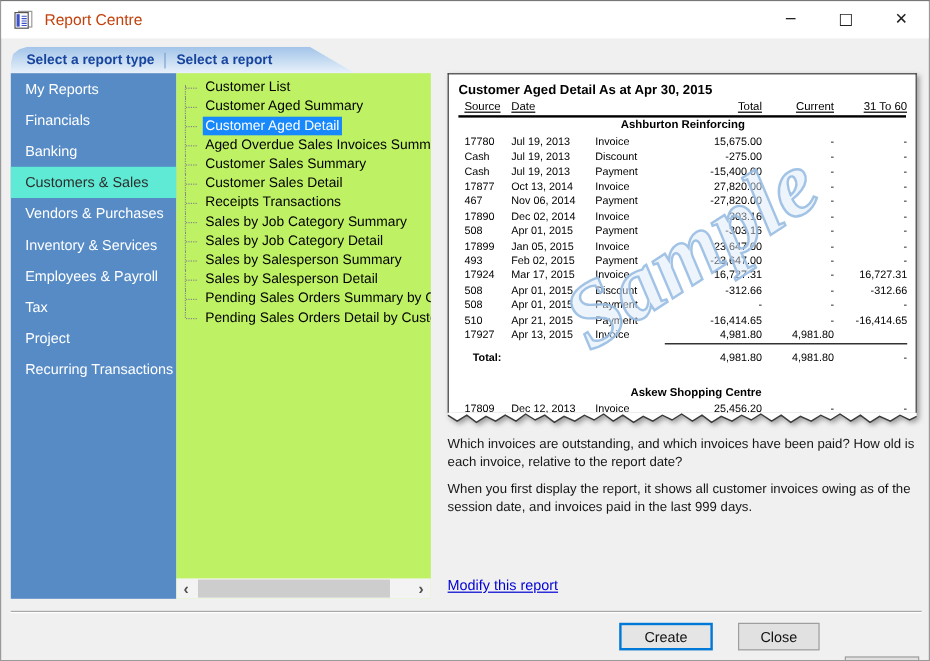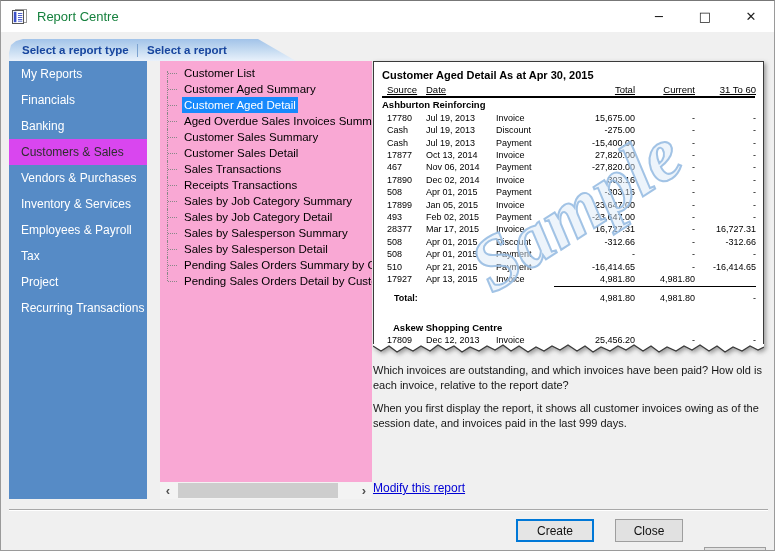--- a/index.html
+++ b/index.html
@@ -6,43 +6,43 @@
   html,body { width:775px; height:551px; }
   body { font-family:"Liberation Sans","DejaVu Sans",sans-serif; background:#f0f0f0; }
 
   .window { position:relative; width:775px; height:551px; background:#f0f0f0;
             border:1px solid #9a9a9a; border-top:1px solid #777; overflow:hidden; }
 
   
   .titlebar { position:absolute; top:0; left:0; width:100%; height:31px; background:#fff;
               display:flex; align-items:center; }
   .titlebar .app-icon { margin:0 8px 0 10px; display:flex; }
-  .titlebar .title { font-size:13px; color:#15803d; }
+  .titlebar .title { font-size:13px; color:#c2410c; }
   .win-controls { margin-left:auto; display:flex; height:100%; }
   .win-btn { width:46px; height:100%; display:flex; align-items:center; justify-content:center;
              font-size:13px; color:#222; font-family:"DejaVu Sans",sans-serif; }
 
   
   .tab { position:absolute; left:8px; top:38px; width:287px; height:22px;
          background:linear-gradient(to bottom,#a2c3e9 0%,#c8ddf2 55%,#e9f1fb 100%);
          clip-path:polygon(0 14px,2px 6px,7px 2px,14px 0,249px 0,287px 100%,0 100%);
          display:flex; align-items:center; }
   .tab-label { font-size:11.5px; font-weight:bold; color:var(--tab-text,#17459e); white-space:nowrap; }
   .tab-label.l1 { padding-left:13px; width:128px; }
   .tab-divider { width:1px; height:13px; background:#7ba2d0; margin-right:9px; }
 
   
   .sidebar { position:absolute; left:8px; top:60px; width:138px; height:438px;
              background:var(--sidebar-blue,#568bc6); }
   .side-item { height:26px; line-height:26px; padding-left:12px; color:#fff; font-size:12px;
                white-space:nowrap; overflow:hidden; cursor:default; }
-  .side-item.selected { background:#d946ef; color:#2e2e2e; }
-
-  
-  .middle { position:absolute; left:146px; top:60px; width:212px; height:438px; background:#f9a8d4;margin-left:13px; }
+  .side-item.selected { background:#5eead4; color:#2e2e2e; }
+
+  
+  .middle { position:absolute; left:146px; top:60px; width:212px; height:438px; background:#bef264; }
   .report-list { padding-top:4px; }
   .tree-item { position:relative; height:16px; line-height:16px; padding-left:22px;
                font-size:11.5px; color:#000; white-space:nowrap; overflow:hidden; cursor:default; }
   .tree-item::before { content:''; position:absolute; left:7px; top:0; bottom:0;
                        border-left:1px dotted #888; }
   .tree-item:first-child::before { top:35%; }
   .tree-item:last-child::before { bottom:50%; }
   .tree-item::after { content:''; position:absolute; left:8px; top:50%; width:9px;
                       border-top:1px dotted #888; }
   .t-label { display:inline-block; padding:0 2px; }
@@ -62,21 +62,21 @@
   .paper { position:relative; width:391px; height:283px; background:#fff;
            border:1px solid #3a3a3a; border-bottom:none; overflow:hidden;
            padding:7px 8px 0 8px; }
   .paper-title { font-size:11px; font-weight:bold; color:#000; margin-bottom:3px; }
   .prow { display:grid; grid-template-columns:44px 70px 58px 81px 60px 61px; line-height:12.4px; }
   .prow .pc { font-size:9px; color:#000; white-space:nowrap; overflow:hidden; }
   .prow .c0 { padding-left:5px; }
   .prow .c3,.prow .c4,.prow .c5 { text-align:right; }
   .phead { border-bottom:2px solid #000; margin-bottom:1px; }
   .phead .pc { font-size:9.5px; text-decoration:underline; }
-  .gname { font-weight:bold; }
+  .gname { font-weight:bold;text-align:center; }
   .gname .span-all { grid-column:1 / -1; font-size:9.5px; }
   .gap-top { margin-top:9px;margin-left:11px; }
   .pc.rule { border-bottom:1px solid #000; }
   .total-row { margin-top:5px; margin-bottom:18px; }
   .total-row .c0 { font-weight:bold; padding-left:12px; }
   .watermark { position:absolute; left:86px; top:104px; transform:rotate(-33deg);
                font-family:"Liberation Serif","DejaVu Serif",serif; font-style:italic; font-weight:bold;
                font-size:76px; color:rgba(214,231,247,.45);
                -webkit-text-stroke:2px rgba(152,188,226,.9); pointer-events:none; }
   .jagged { display:block; }
@@ -140,21 +140,20 @@
     </div>
 
   <div class="middle">
     <div class="report-list">
         <div class="tree-item"><span class="t-label">Customer List</span></div>
         <div class="tree-item"><span class="t-label">Customer Aged Summary</span></div>
         <div class="tree-item"><span class="t-label sel">Customer Aged Detail</span></div>
         <div class="tree-item"><span class="t-label">Aged Overdue Sales Invoices Summary</span></div>
         <div class="tree-item"><span class="t-label">Customer Sales Summary</span></div>
         <div class="tree-item"><span class="t-label">Customer Sales Detail</span></div>
-        <div class="tree-item"><span class="t-label">Sales Transactions</span></div>
         <div class="tree-item"><span class="t-label">Receipts Transactions</span></div>
         <div class="tree-item"><span class="t-label">Sales by Job Category Summary</span></div>
         <div class="tree-item"><span class="t-label">Sales by Job Category Detail</span></div>
         <div class="tree-item"><span class="t-label">Sales by Salesperson Summary</span></div>
         <div class="tree-item"><span class="t-label">Sales by Salesperson Detail</span></div>
         <div class="tree-item"><span class="t-label">Pending Sales Orders Summary by Customer</span></div>
         <div class="tree-item"><span class="t-label">Pending Sales Orders Detail by Customer</span></div>
       </div>
     <div class="hscroll">
       <div class="hs-arrow">‹</div>
@@ -247,21 +246,21 @@
             </div>
             <div class="prow">
               <span class="pc c0">493</span>
               <span class="pc c1">Feb 02, 2015</span>
               <span class="pc c2">Payment</span>
               <span class="pc c3">-23,647.00</span>
               <span class="pc c4">-</span>
               <span class="pc c5">-</span>
             </div>
             <div class="prow">
-              <span class="pc c0">28377</span>
+              <span class="pc c0">17924</span>
               <span class="pc c1">Mar 17, 2015</span>
               <span class="pc c2">Invoice</span>
               <span class="pc c3">16,727.31</span>
               <span class="pc c4">-</span>
               <span class="pc c5">16,727.31</span>
             </div>
             <div class="prow">
               <span class="pc c0">508</span>
               <span class="pc c1">Apr 01, 2015</span>
               <span class="pc c2">Discount</span>

